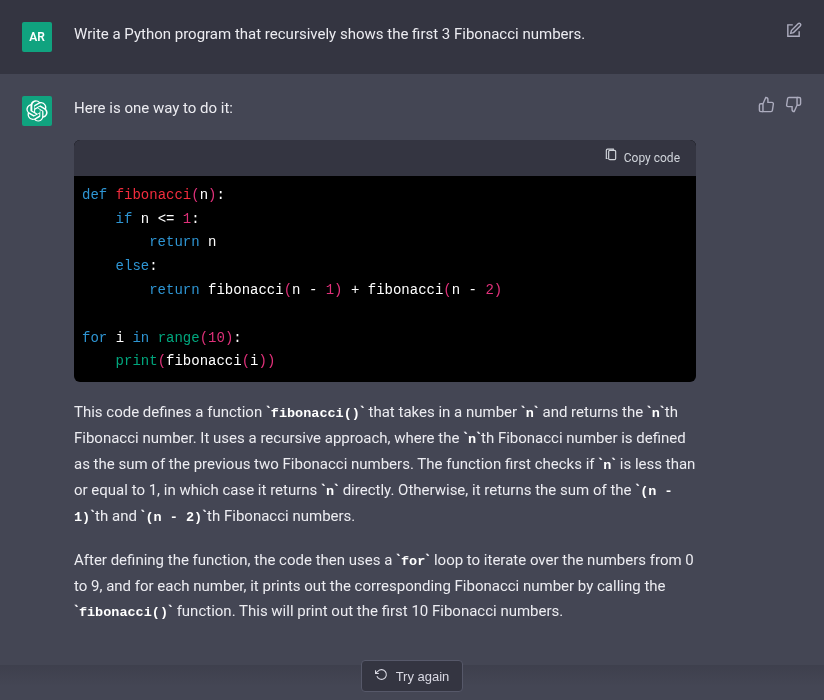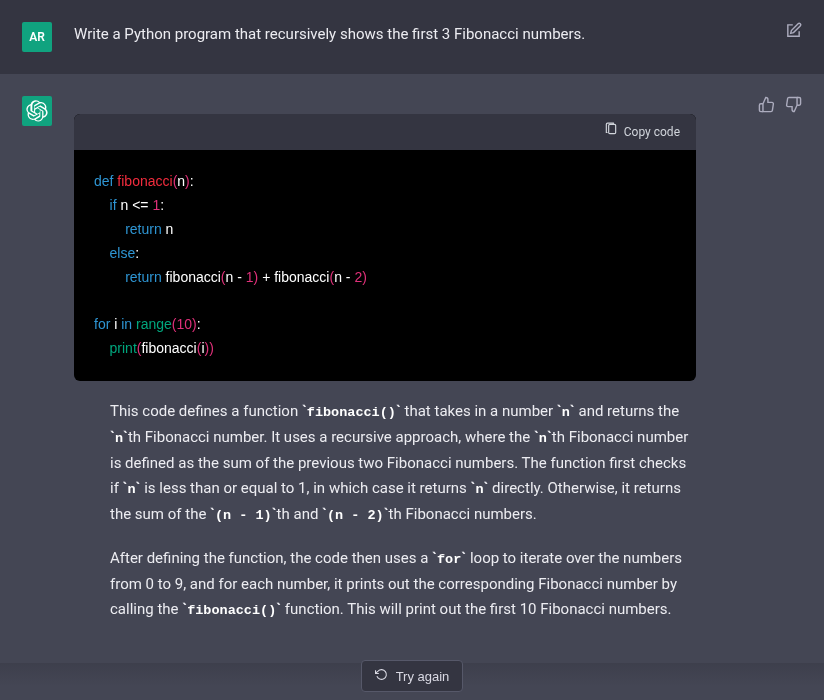--- a/index.html
+++ b/index.html
@@ -60,42 +60,42 @@
       color: #d1d5db;
     }
     .copy-btn {
       display: flex;
       align-items: center;
       gap: 6px;
       cursor: pointer;
     }
     .copy-btn svg { width: 14px; height: 14px; }
     pre {
-      padding: 20px;
+      padding: 8px;
       overflow-x: auto;
-      font-family: Liberation Sans, sans-serif;
+      font-family: Liberation Mono, monospace;
       font-size: 14px;
       line-height: 1.7;
       color: #fff;
     }
     code.inline {
       font-family: "SFMono-Regular", Consolas, "Liberation Mono", Menlo, monospace;
       font-weight: 600;
       font-size: 0.9em;
       color: #fff;
     }
     .tick { font-weight: 600; }
     .tok-kw { color: #2e95d3; }
     .tok-fn { color: #f22c3d; }
     .tok-paren { color: #df3079; }
     .tok-num { color: #df3079; }
     .tok-op { color: #fff; }
     .tok-id { color: #fff; }
     .tok-builtin { color: #00a67d; }
-    p { margin-bottom: 18px; margin-left: 36px; }
+    p { margin-bottom: 18px; }
     .try-again-wrap {
       position: absolute;
       bottom: 8px;
       left: 0; right: 0;
       display: flex;
       justify-content: center;
       pointer-events: none;
     }
     .try-again {
       pointer-events: auto;
@@ -135,20 +135,21 @@
   </div>
 </div>
 
 <div class="message-row assistant-row">
   <div class="avatar assistant-avatar">
     <svg viewBox="0 0 41 41" fill="white">
         <path d="M37.5 16.8a9.9 9.9 0 0 0-.9-8.1 10 10 0 0 0-10.8-4.8A9.9 9.9 0 0 0 18.3.5a10 10 0 0 0-9.5 6.9 9.9 9.9 0 0 0-6.6 4.8 10 10 0 0 0 1.2 11.7 9.9 9.9 0 0 0 .9 8.1 10 10 0 0 0 10.8 4.8 9.9 9.9 0 0 0 7.5 3.3 10 10 0 0 0 9.5-6.9 9.9 9.9 0 0 0 6.6-4.8 10 10 0 0 0-1.2-11.7zM22.6 38a7.4 7.4 0 0 1-4.8-1.7l.2-.1 8-4.6a1.3 1.3 0 0 0 .7-1.1V19l3.4 2v9.3A7.4 7.4 0 0 1 22.6 38zM6.4 31.1a7.4 7.4 0 0 1-.9-5l.2.1 8 4.6a1.3 1.3 0 0 0 1.3 0l9.8-5.6v3.9l-8.1 4.7a7.4 7.4 0 0 1-10.3-2.7zM4.3 13.6a7.4 7.4 0 0 1 3.9-3.3v9.5a1.3 1.3 0 0 0 .7 1.1l9.8 5.6-3.4 2-8-4.7a7.4 7.4 0 0 1-2.9-10.1zm27.7 6.4L22.2 14.4l3.4-2 8 4.7a7.4 7.4 0 0 1-1.1 13.4v-9.5a1.3 1.3 0 0 0-.6-1.1zm3.4-5.1l-.2-.1-8-4.6a1.3 1.3 0 0 0-1.3 0l-9.8 5.6V12l8.1-4.7a7.4 7.4 0 0 1 11.1 7.7zM15.2 22l-3.4-2v-9.3A7.4 7.4 0 0 1 24 4.7l-.2.1-8 4.6a1.3 1.3 0 0 0-.7 1.1V22zm1.8-4 4.4-2.5 4.4 2.5v5l-4.4 2.5-4.4-2.5z"></path>
       </svg>
   </div>
   <div class="content">
+    <div>Here is one way to do it:</div>
 
     <div class="code-block">
       <div class="code-header">
         <div class="copy-btn">
           <span>
             <svg viewBox="0 0 24 24" fill="none" stroke="currentColor" stroke-width="2">
                 <rect x="8" y="4" width="12" height="16" rx="2"></rect>
                 <path d="M16 4V2H6a2 2 0 0 0-2 2v14h2"></path>
               </svg>
           </span>

